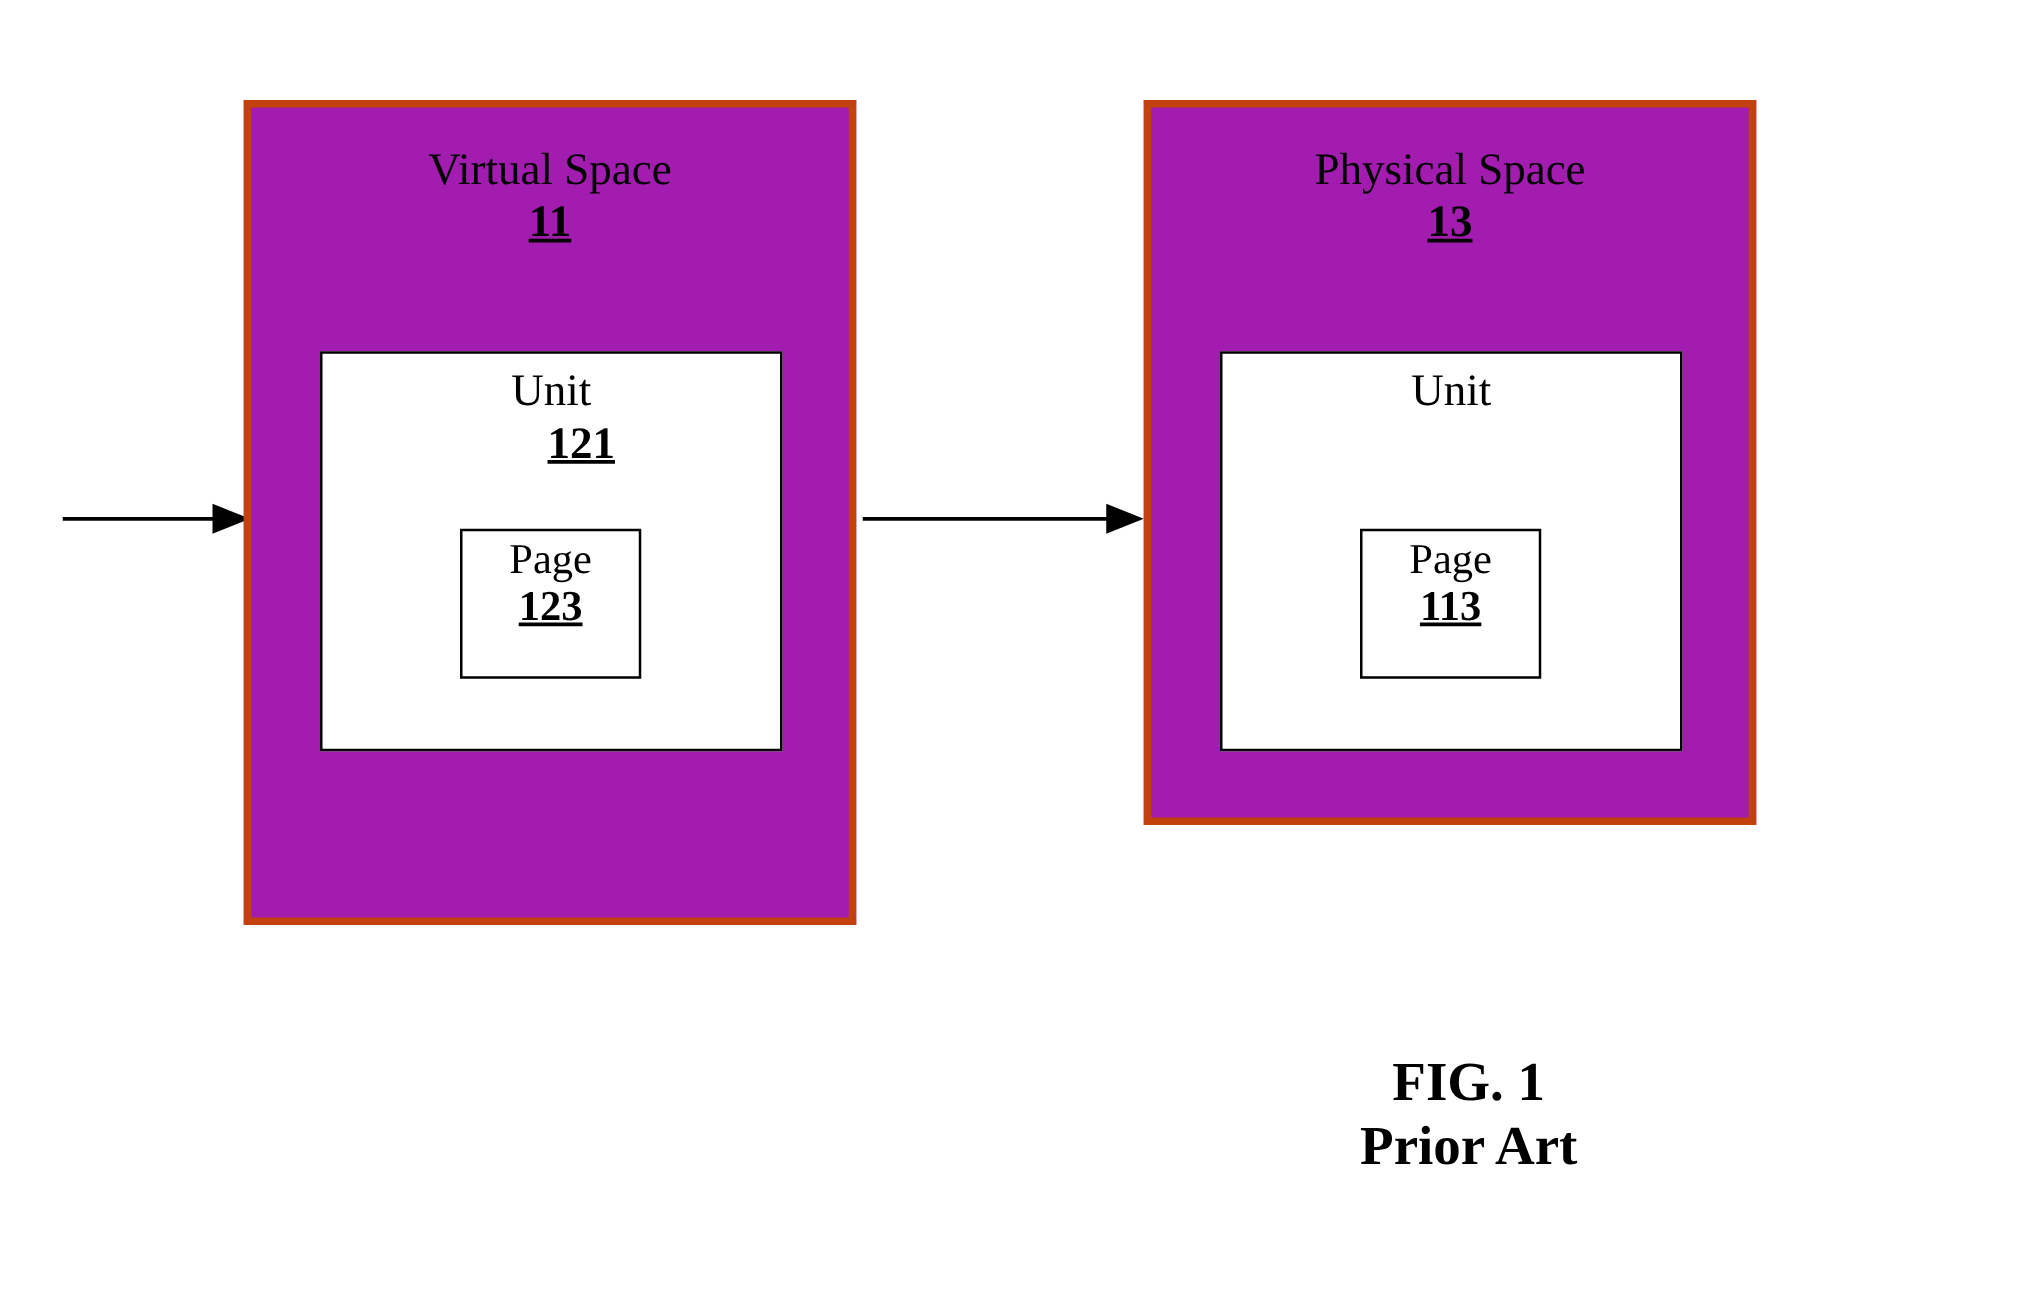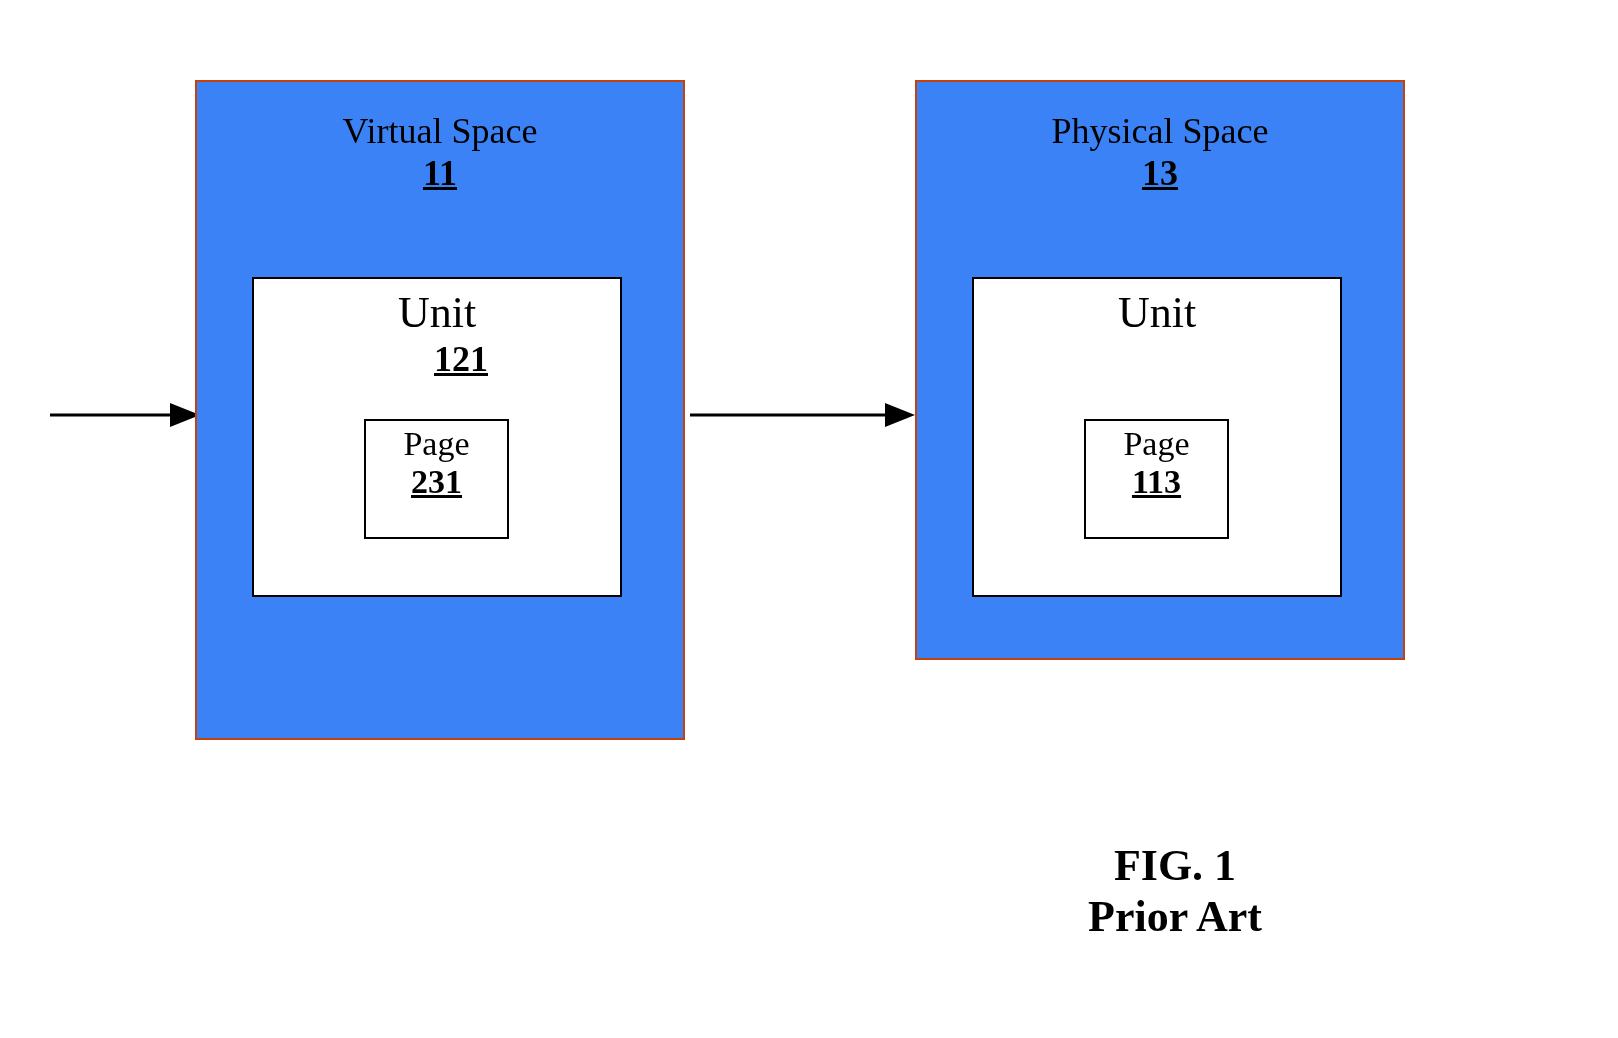--- a/index.html
+++ b/index.html
@@ -12,23 +12,23 @@
       height: 1038px;
       position: relative;
     }
     .container {
       position: relative;
       width: 100%;
       height: 100%;
     }
     .box {
       position: absolute;
-      border: 2px solid #c2410c;
+      border: 6px solid #c2410c;
       text-align: center;
-      background: #3b82f6;
+      background: #a21caf;
     }
     .inner-box {
       position: absolute;
       border: 2px solid #000;
       text-align: center;
       background: #fff;
     }
     .page-box {
       position: absolute;
       border: 2px solid #000;
@@ -38,21 +38,21 @@
     .title {
       font-size: 36px;
       margin-top: 10px;
     }
     .ref {
       font-size: 36px;
       font-weight: bold;
       text-decoration: underline;
     }
     .unit-title {
-      font-size: 44px;
+      font-size: 36px;
       margin-top: 8px;
     }
     .unit-ref {
       font-size: 36px;
       font-weight: bold;
       text-decoration: underline;
       padding-left: 48px;
     }
     .page-title {
       font-size: 34px;
@@ -91,21 +91,21 @@
       <div class="title">Virtual Space</div>
       <div class="ref">11</div>
     </div>
 
     <div class="inner-box" style="left:55px; top:195px; width:370px; height:320px;">
       <div class="unit-title">Unit</div>
       <div class="unit-ref">121</div>
 
       <div class="page-box" style="left:110px; top:140px; width:145px; height:120px;">
         <div class="page-title">Page</div>
-        <div class="page-ref">231</div>
+        <div class="page-ref">123</div>
       </div>
     </div>
   </div>
 
   <svg class="arrow" style="left:690px; top:395px; width:230px; height:40px;">
     <line x1="0" y1="20" x2="200" y2="20" stroke="#000" stroke-width="3"></line>
     <polygon points="195,8 225,20 195,32" fill="#000"></polygon>
   </svg>
 
   <div class="box" style="left:915px; top:80px; width:490px; height:580px;">

